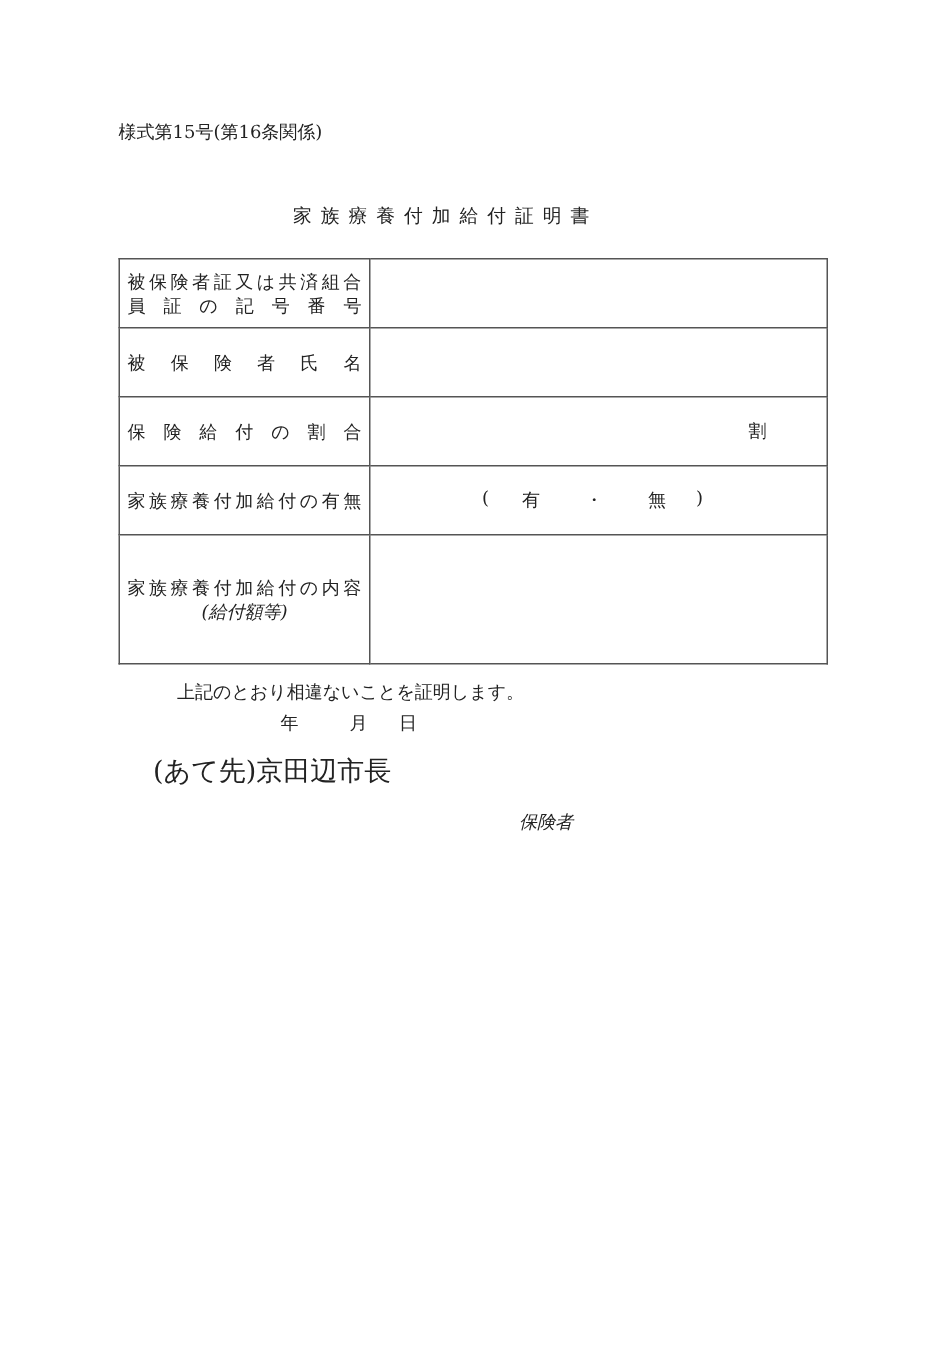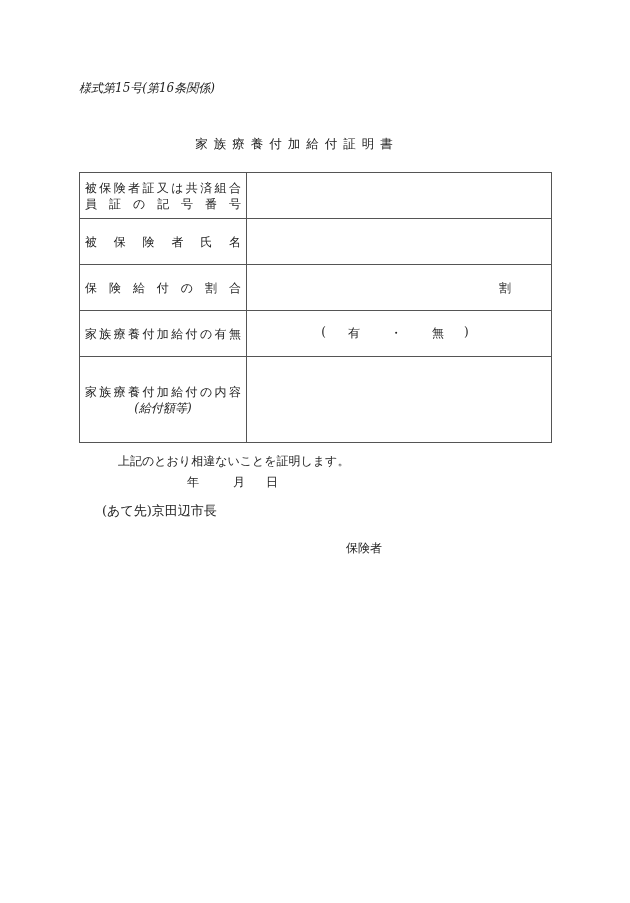--- a/index.html
+++ b/index.html
@@ -1,39 +1,39 @@
 <!DOCTYPE html>
 <html><head>
 <meta charset="utf-8">
 <style>
   html, body { margin: 0; padding: 0; }
   body {
     width: 630px; height: 903px; background: #ffffff; position: relative; overflow: hidden;
     font-family: "DejaVu Serif", "Liberation Serif", serif; color: #222;
   }
   .abs { position: absolute; }
-  .form-no { left: 79px; top: 80px; font-size: 12px; letter-spacing: 0px; font-style: italic; }
+  .form-no { left: 79px; top: 80px; font-size: 12px; letter-spacing: 0px; }
   .doc-title { left: 0; width: 594px; top: 136px; text-align: center; font-size: 12.5px; letter-spacing: 6px; }
   .form-table {
     position: absolute; left: 79px; top: 172px; width: 473px;
     border-collapse: collapse; table-layout: fixed;
   }
   .form-table td { border: 1px solid #555; padding: 0; font-size: 12px; vertical-align: middle; }
   .form-table td.label { width: 156px; padding: 0 5px; }
   .form-table td.value { position: relative; }
   .spread { display: flex; justify-content: space-between; line-height: 16px; }
   .spread span { display: inline-block; }
   .label-center { text-align: center; line-height: 16px; font-style: italic; }
   .rate-unit { position: absolute; right: 40px; top: 50%; transform: translateY(-50%); }
   .yesno { display: flex; justify-content: center; gap: 0; }
   .yesno span { display: inline-block; }
   .cert-text { left: 102px; top: 453px; font-size: 12px; margin-left: 16px; }
   .date-line { top: 474px; font-size: 12px; }
-  .addressee { left: 102px; top: 502px; font-size: 13px; }
-  .insurer { left: 346px; top: 540px; font-size: 12px; }
+  .addressee { left: 102px; top: 502px; font-size: 18px; }
+  .insurer { left: 346px; top: 540px; font-size: 12px; font-style: italic; }
 </style>
 </head>
 <body>
 
 <div class="abs form-no">様式第15号(第16条関係)</div>
 <div class="abs doc-title">家族療養付加給付証明書</div>
 
 <table class="form-table">
   <tbody>
       <tr style="height:46px">

